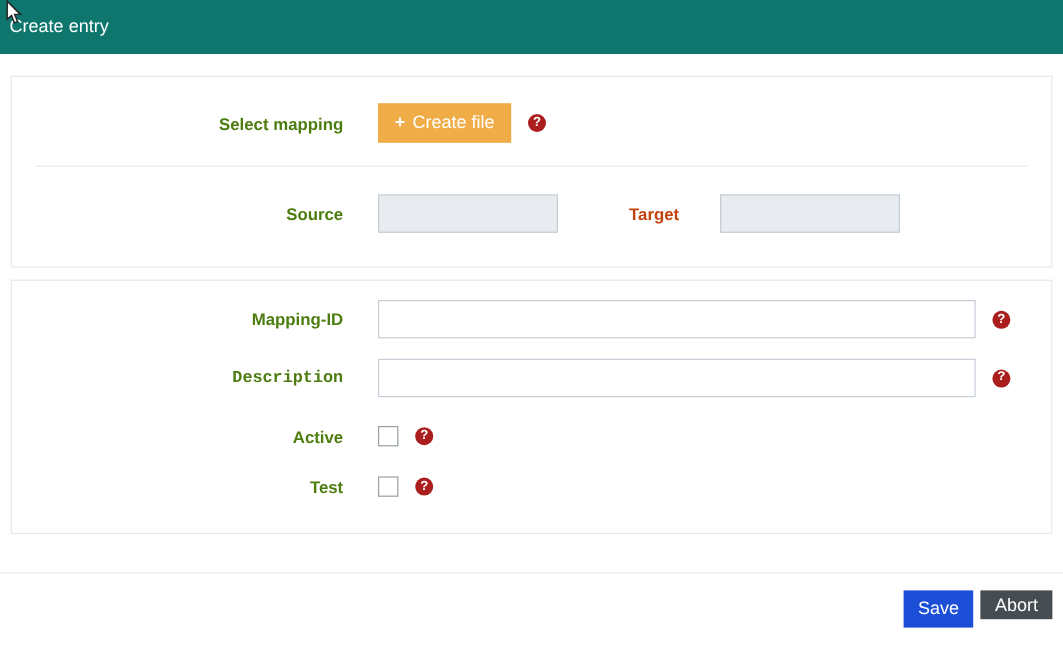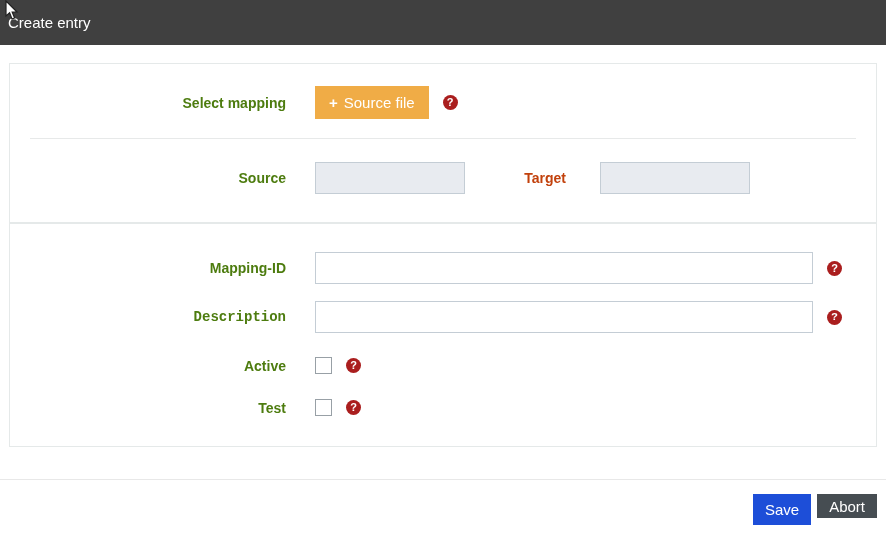--- a/index.html
+++ b/index.html
@@ -9,37 +9,37 @@
     background: #ffffff;
     font-family: "Liberation Sans", "DejaVu Sans", sans-serif;
     color: #45494e;
     position: relative;
     overflow: hidden;
   }
 
   
   .app-header {
     height: 45px;
-    background: #404040;
+    background: #0f766e;
     color: #ffffff;
     font-size: 15px;
     padding: 15px 0 0 8px;
     line-height: 16px;
   }
 
   .cursor-wrap { position: absolute; left: 4px; top: 0; pointer-events: none; }
 
   
   .panel {
     margin: 0 9px;
     background: #fff;
     border: 1px solid #e5e9e9;
   }
   .panel-mapping { margin-top: 18px; padding: 22px 20px 28px 20px; }
-  .panel-details { padding: 28px 20px 30px 20px; }
+  .panel-details { margin-top: 10px; padding: 16px 20px 30px 20px; }
 
   .form-row { display: flex; align-items: center; }
   .label-col {
     width: 256px; flex: 0 0 256px;
     text-align: right;
     margin-right: 29px;
     font-weight: bold;
     font-size: 14px;
     color: #4d7c0f;
   }
@@ -149,21 +149,21 @@
   <svg width="16" height="22" viewBox="0 0 16 22">
     <path d="M2 1 L2 16 L5.6 12.8 L8 19 L10.6 18 L8.2 12 L13 12 Z" fill="#ffffff" stroke="#222222" stroke-width="1.2"></path>
   </svg>
 </div>
 
 <div class="panel panel-mapping">
   <div class="form-row">
     <div class="label-col">Select mapping</div>
     <button class="btn btn-select-file">
       <span class="plus">+</span>
-      <span>Source file</span>
+      <span>Create file</span>
     </button>
     <span class="help-icon">?</span>
   </div>
 
   <hr class="panel-divider">
 
   <div class="form-row">
     <div class="label-col">Source</div>
     <input class="text-input w-short disabled" disabled="" type="text" value="" style="">
     <div class="label-col-2">Target</div>

